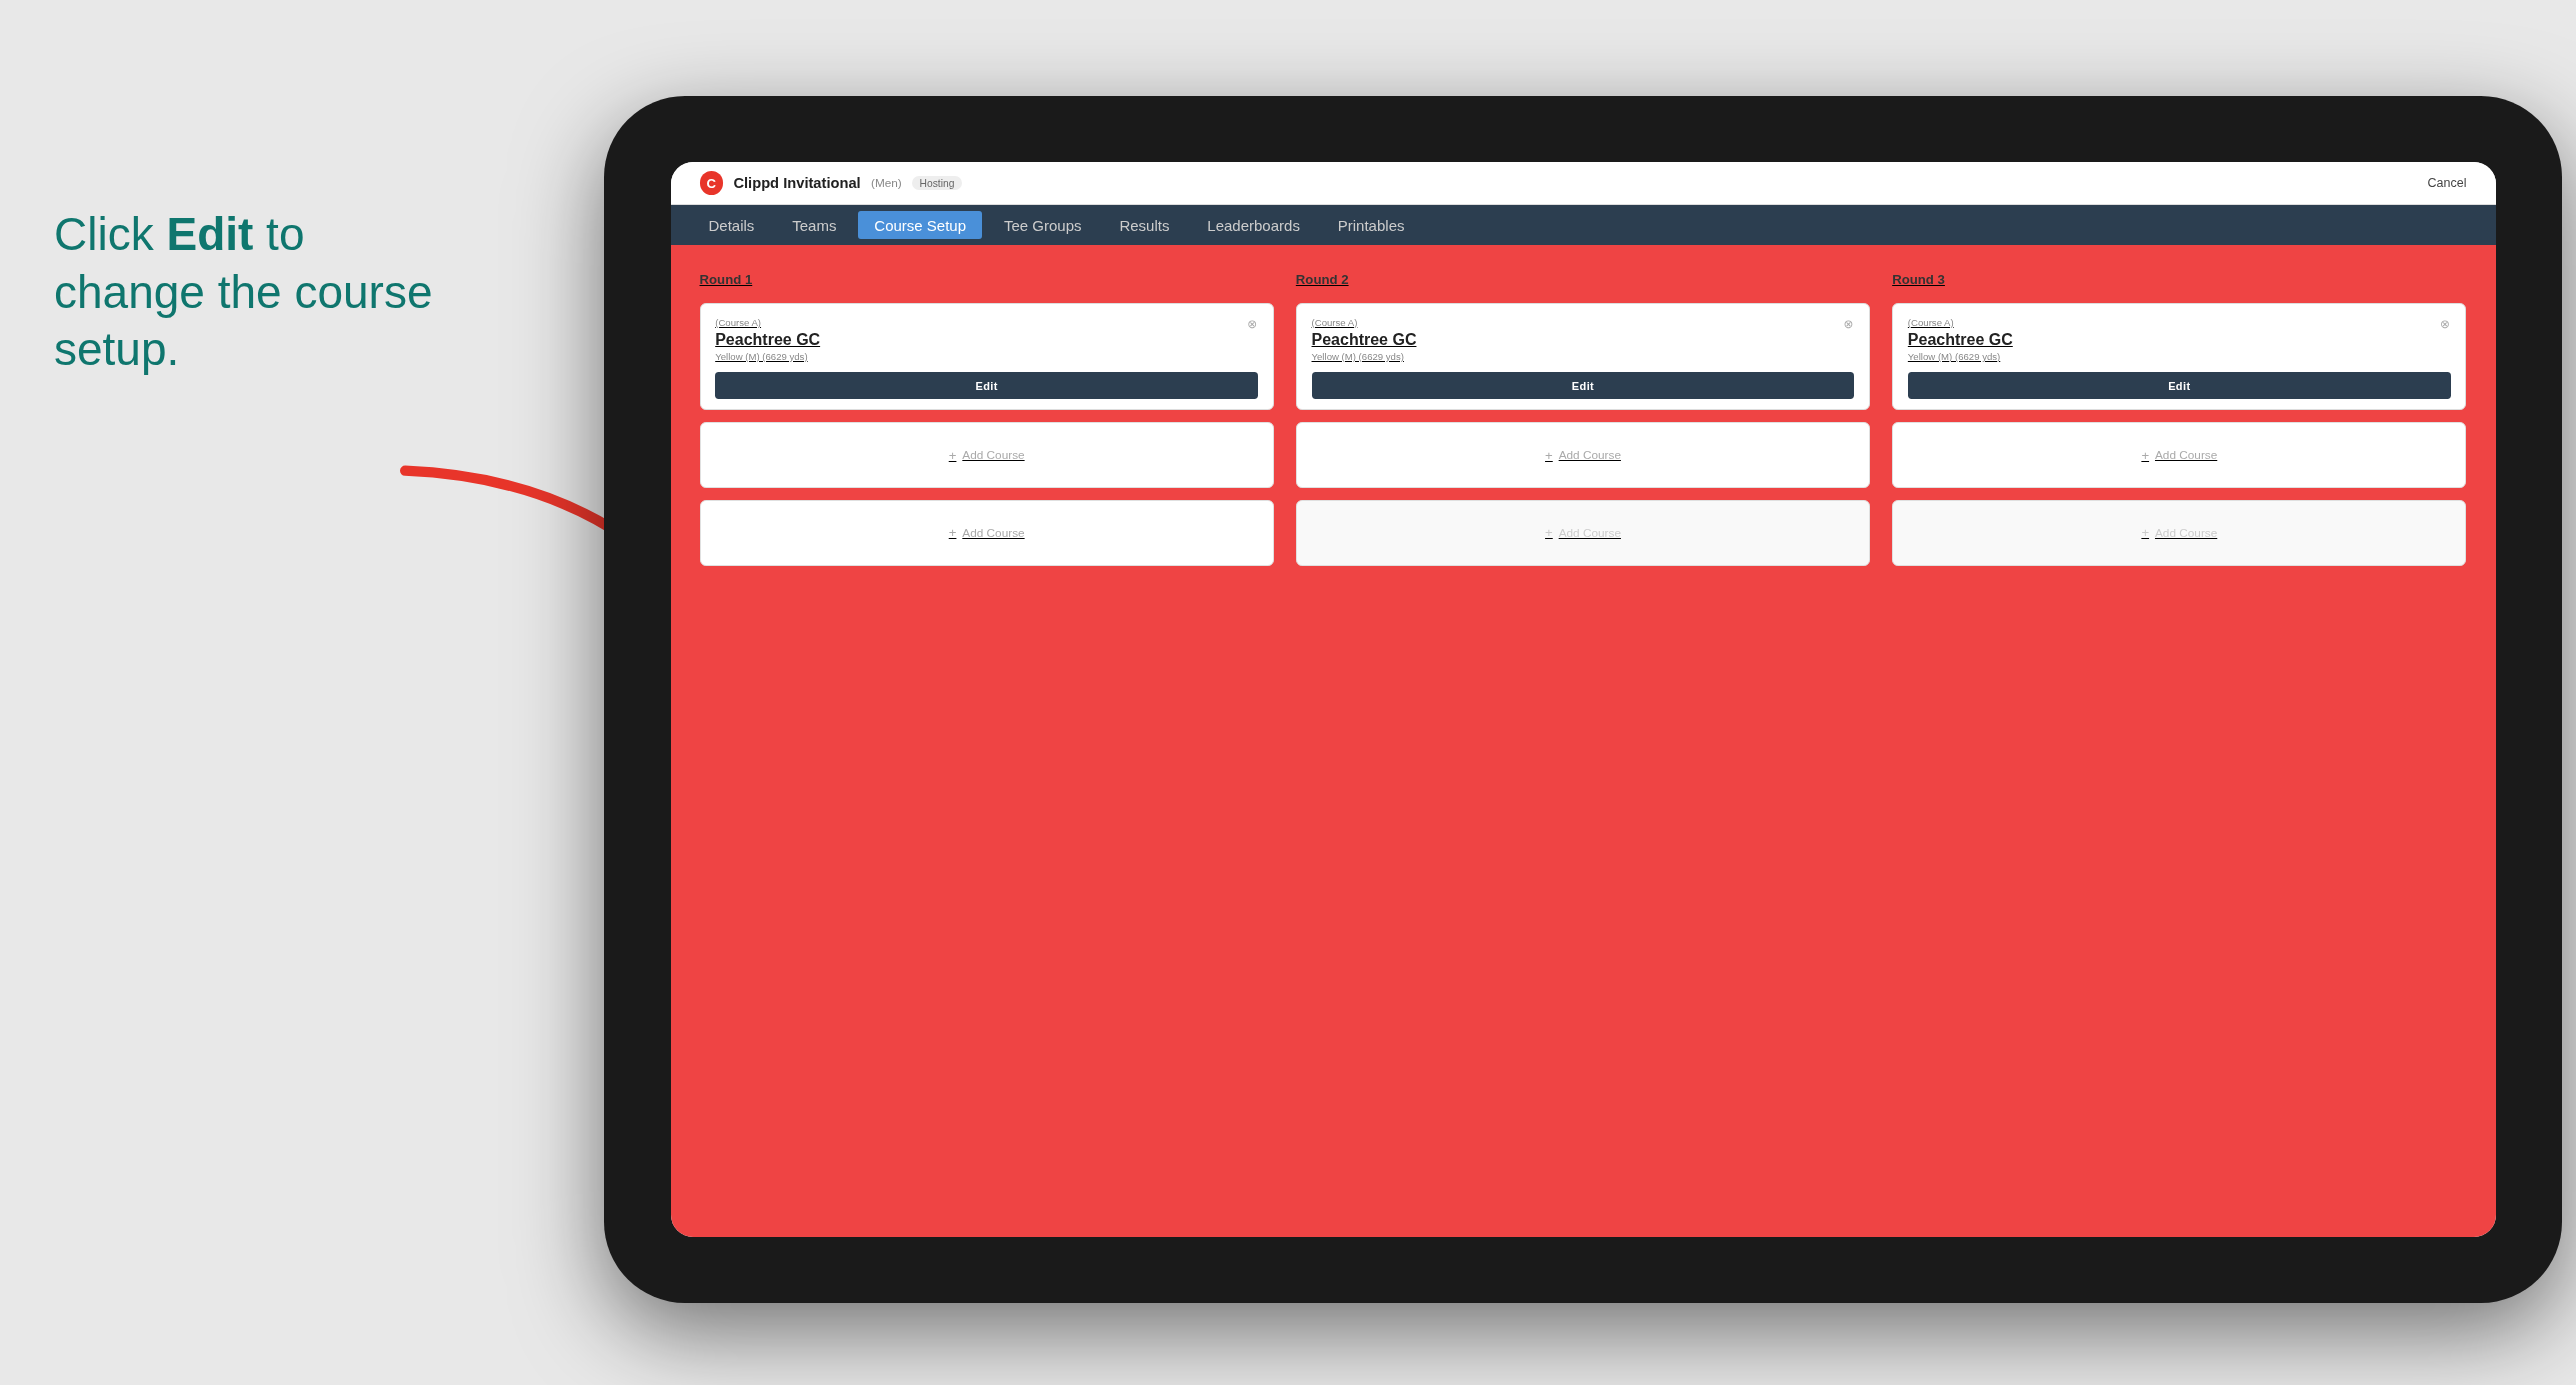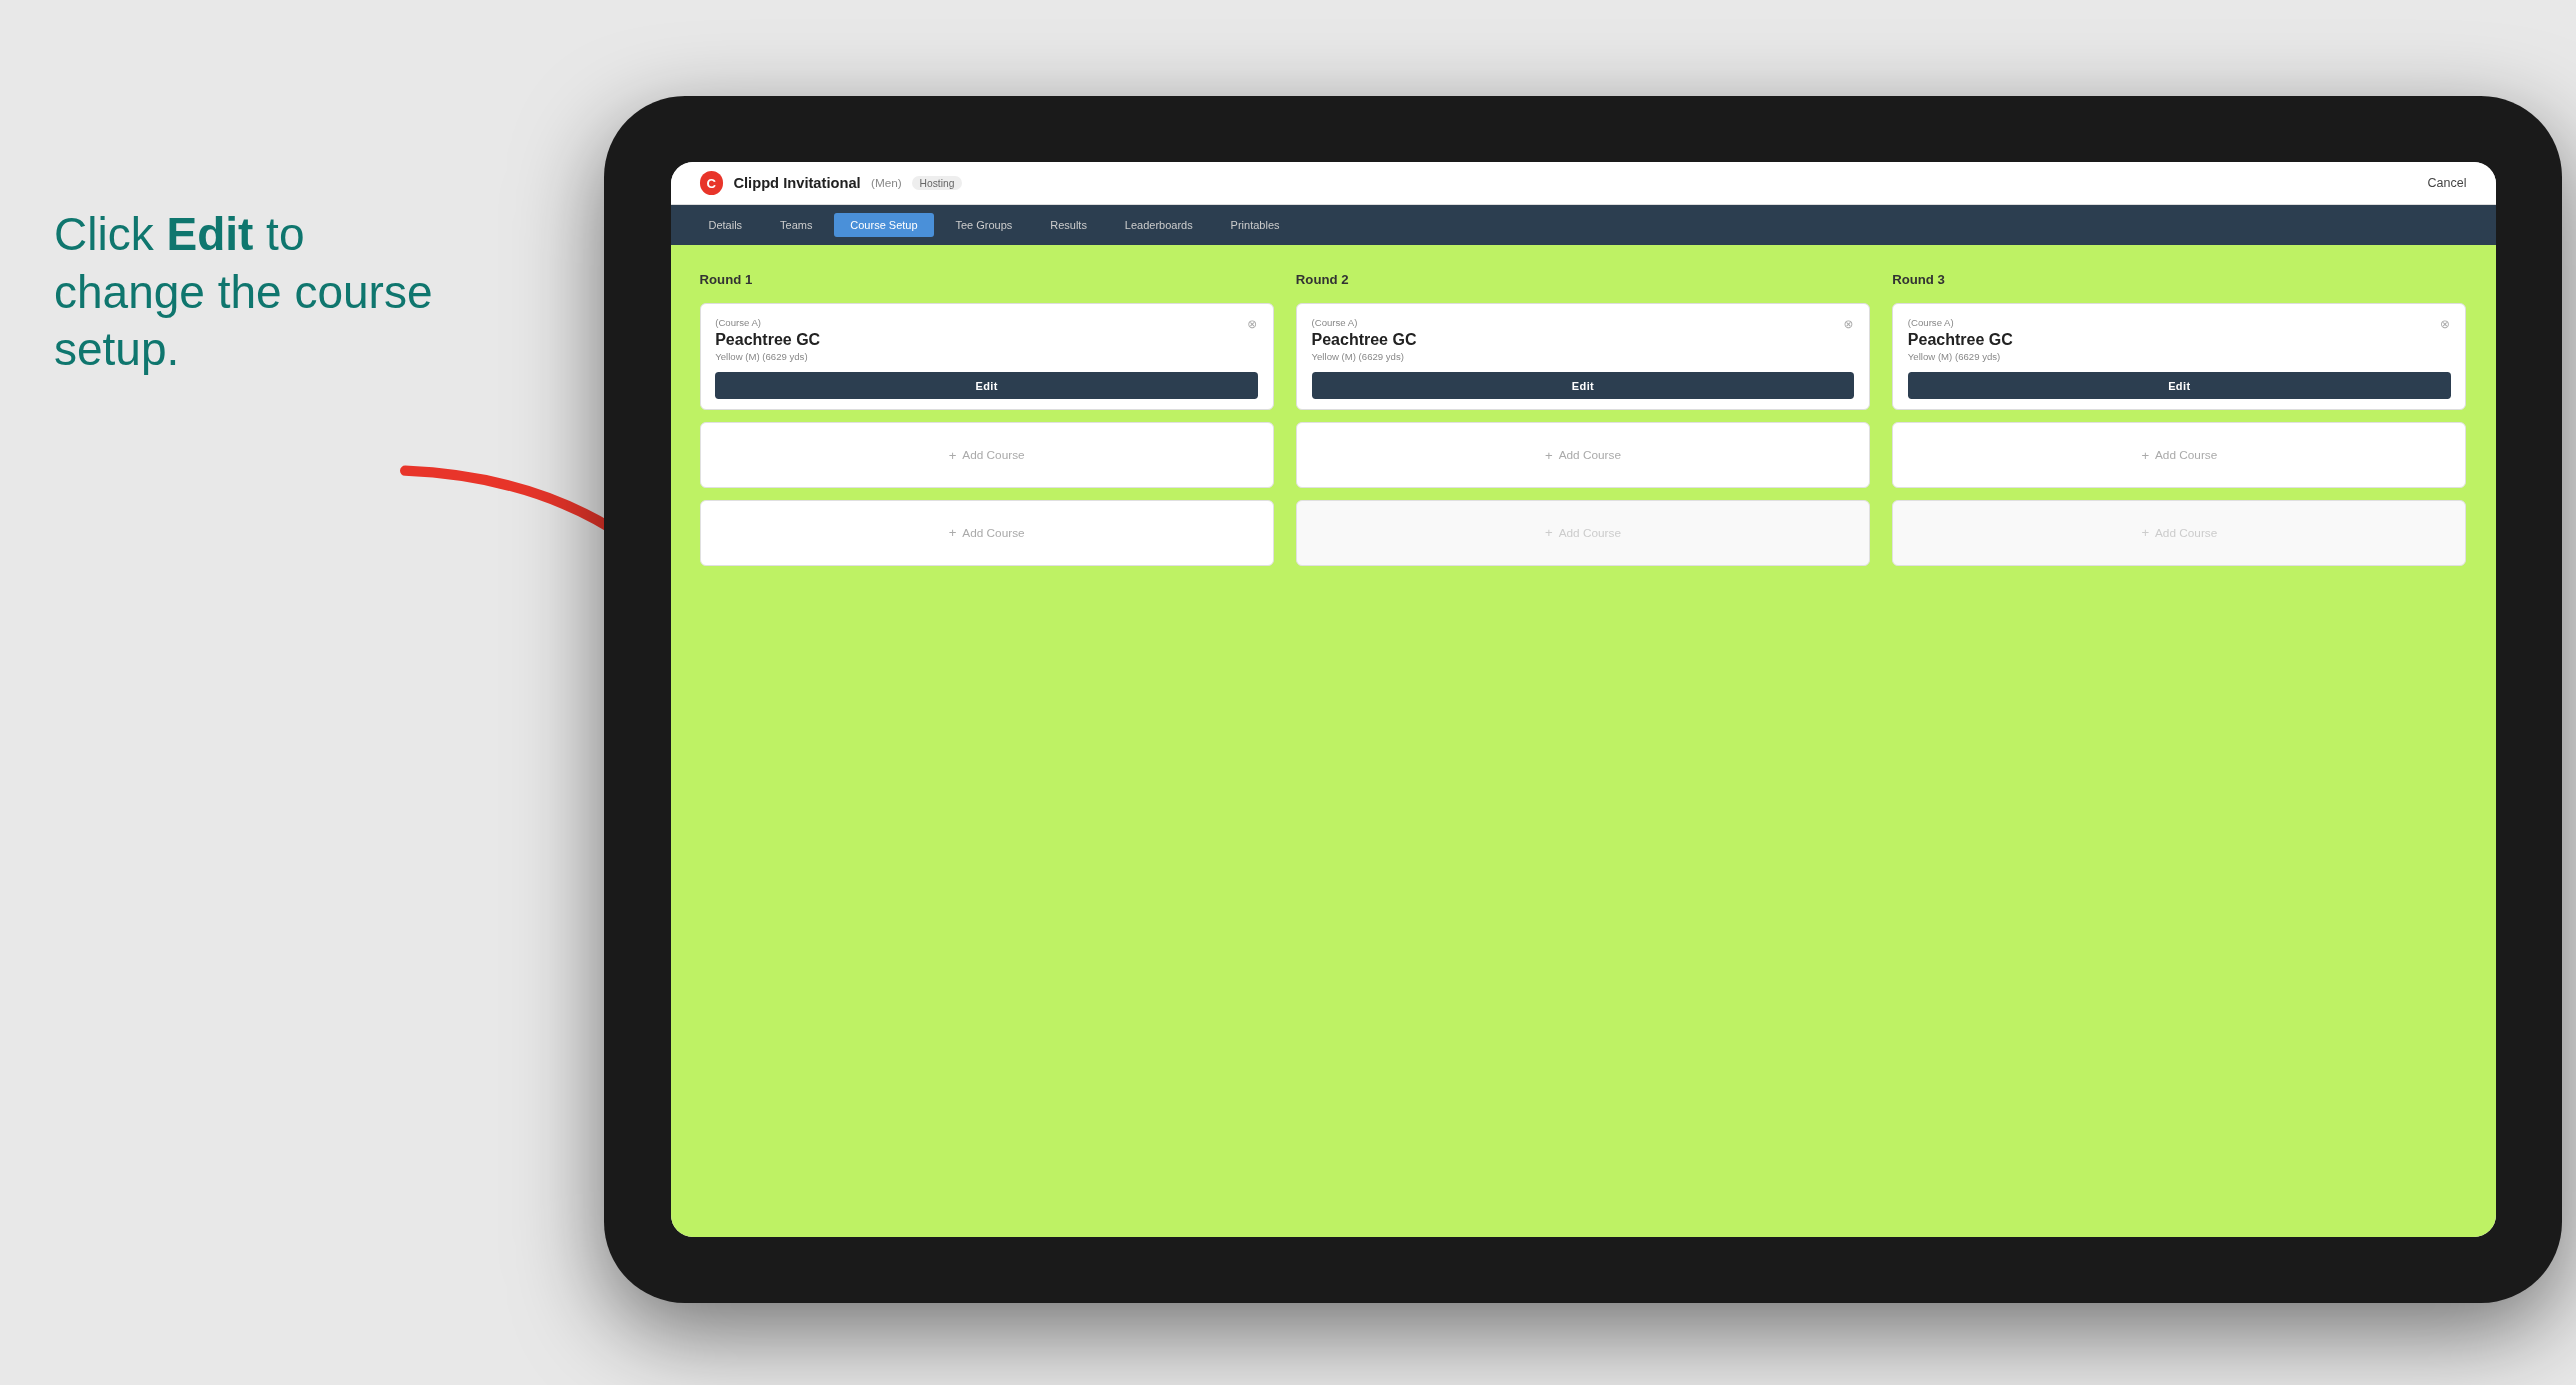--- a/index.html
+++ b/index.html
@@ -173,38 +173,39 @@
       height: 40px;
       display: flex;
       align-items: center;
       padding: 0 22px;
       gap: 5.9px;
       flex-shrink: 0;
     }
 
     .tab-item {
       padding: 5.9px 16px;
-      font-size: 11px;
+      font-size: 15px;
       color: #ccc;
       cursor: pointer;
       border-radius: 2.9px;
     }
 
     .tab-item.active {
       background: #4a90d9;
       color: #fff;
       font-weight: 400;
     }
 
     
     .main-content {
       flex: 1;
-      background: #bef264;
+      background: #ef4444;
       overflow-y: auto;
       padding: 26.5px 29px;
+      text-decoration: underline;
     }
 
     .rounds-grid {
       display: grid;
       grid-template-columns: 1fr 1fr 1fr;
       gap: 22px;
     }
 
     .round-column {
       display: flex;

